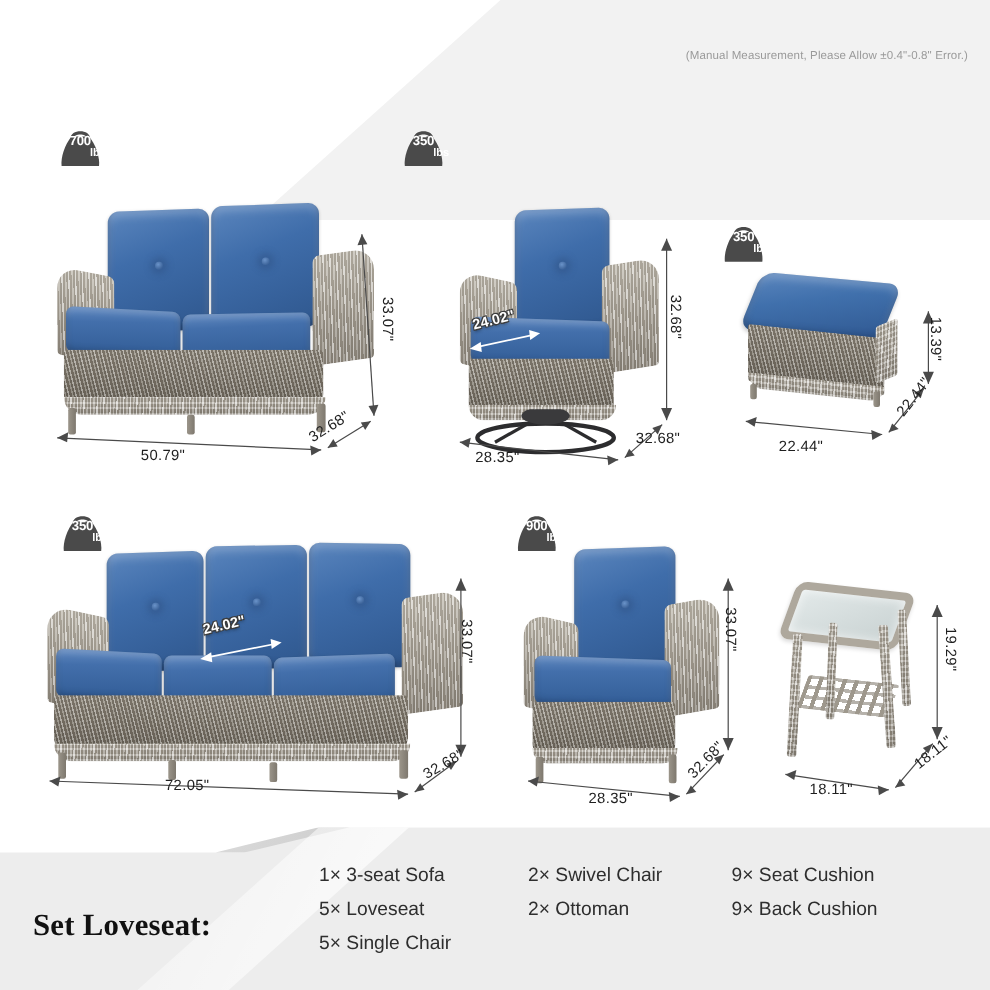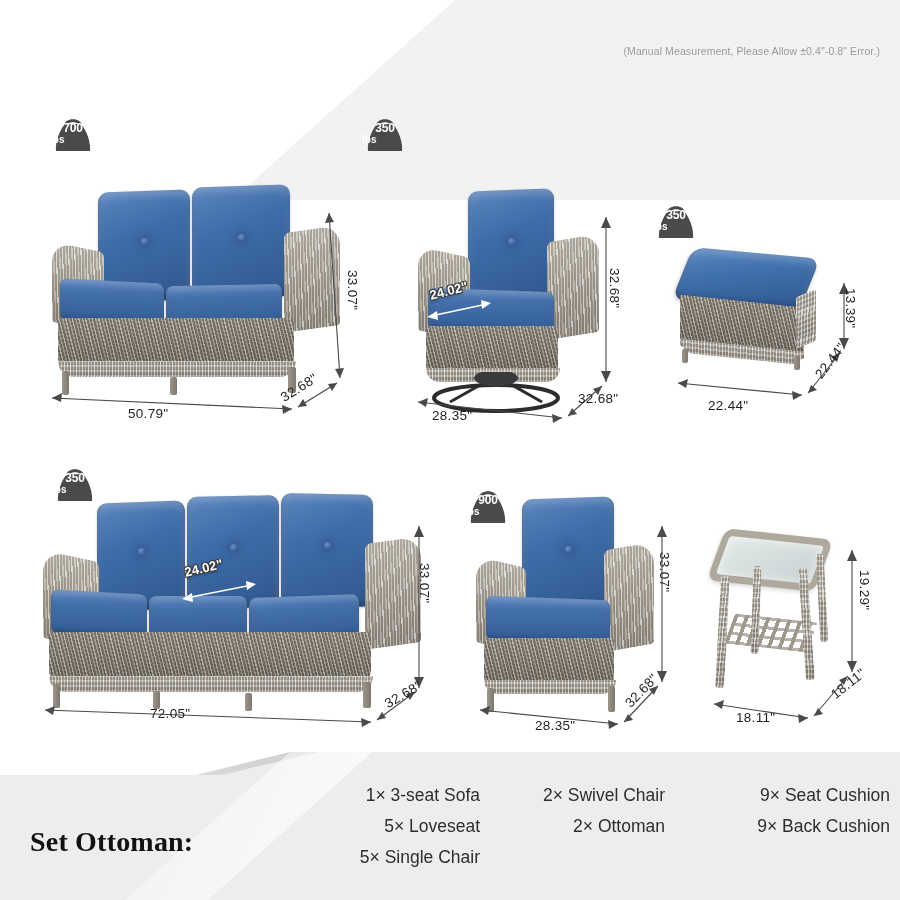--- a/index.html
+++ b/index.html
@@ -53,22 +53,22 @@
     position: absolute;
     width: 46px; height: 40px;
   }
   .badge svg { display: block; width: 46px; height: 40px; }
   .badge .bnum {
     position: absolute; left: 0; top: 9px; width: 46px;
     text-align: center; color: #fff; font-size: 12px; font-weight: bold;
     line-height: 1; letter-spacing: -0.2px;
   }
   .badge .blbs {
-    position: absolute; left: 0; top: 22px; width: 46px;
-    color: #fff; font-size: 10px; font-weight: bold;
+    position: absolute; left: 16px; top: 22px; width: 46px;
+    text-align: center; color: #fff; font-size: 10px; font-weight: bold;
     line-height: 1;
   }
 
   
   .item { position: absolute; }
   .wick {
     position: absolute;
     background:
       repeating-linear-gradient(92deg,
         rgba(255,255,255,0.55) 0px, rgba(255,255,255,0.55) 1.2px,
@@ -186,21 +186,21 @@
     font-weight: bold;
     font-size: 28px;
     color: #111111;
     letter-spacing: 0.2px;
   }
   .set-cols {
     position: absolute;
     left: 290px; top: 780px; width: 600px;
     display: flex; gap: 0;
   }
-  .set-col { width: 200px; text-align: right; }
+  .set-col { width: 200px; }
   .set-col.c1 { width: 190px; }
   .set-col.c2 { width: 185px; }
   .set-col.c3 { width: 225px; }
   .set-item {
     font-size: 17.5px;
     color: #2e2e2e;
     line-height: 31px;
     white-space: nowrap;
   }
 </style>
@@ -247,21 +247,21 @@
 
   <div class="badge" style="left:52px; top:463px;">
     <svg viewBox="0 0 46 40">
       <path d="M14 13 C14 4, 32 4, 32 13 L29 13 C29 8, 17 8, 17 13 Z" fill="#4a4a4a"></path>
       <path d="M15 11 C9 18, 5 30, 6 38 L40 38 C41 30, 37 18, 31 11 Z" fill="#4a4a4a"></path>
     </svg>
     <div class="bnum">350</div>
     <div class="blbs">lbs</div>
   </div>
 
-  <div class="badge" style="left:465px; top:463px;margin-top:22px;">
+  <div class="badge" style="left:465px; top:463px;">
     <svg viewBox="0 0 46 40">
       <path d="M14 13 C14 4, 32 4, 32 13 L29 13 C29 8, 17 8, 17 13 Z" fill="#4a4a4a"></path>
       <path d="M15 11 C9 18, 5 30, 6 38 L40 38 C41 30, 37 18, 31 11 Z" fill="#4a4a4a"></path>
     </svg>
     <div class="bnum">900</div>
     <div class="blbs">lbs</div>
   </div>
 
   <div class="item" style="left:40px; top:185px; width:330px; height:235px;">
 
@@ -456,21 +456,21 @@
     <polygon points="146,144 141,133 151,133"></polygon>
   </svg>
   <div class="dlabel" style="left:736px; top:710px;">18.11"</div>
   <div class="dlabel diag" style="left:828px; top:690px; transform:rotate(-38deg);">18.11"</div>
   <div class="dlabel vert" style="left:872px; top:570px;">19.29"</div>
 
   <div class="bottom-panel"></div>
   <div class="bottom-shadow"></div>
   <div class="bottom-fold"></div>
 
-  <div class="set-label">Set Ottoman:</div>
+  <div class="set-label">Set Loveseat:</div>
 
   <div class="set-cols">
     <div class="set-col c1">
       <div class="set-item">1× 3-seat Sofa</div>
       <div class="set-item">5× Loveseat</div>
       <div class="set-item">5× Single Chair</div>
     </div>
     <div class="set-col c2">
       <div class="set-item">2× Swivel Chair</div>
       <div class="set-item">2× Ottoman</div>

